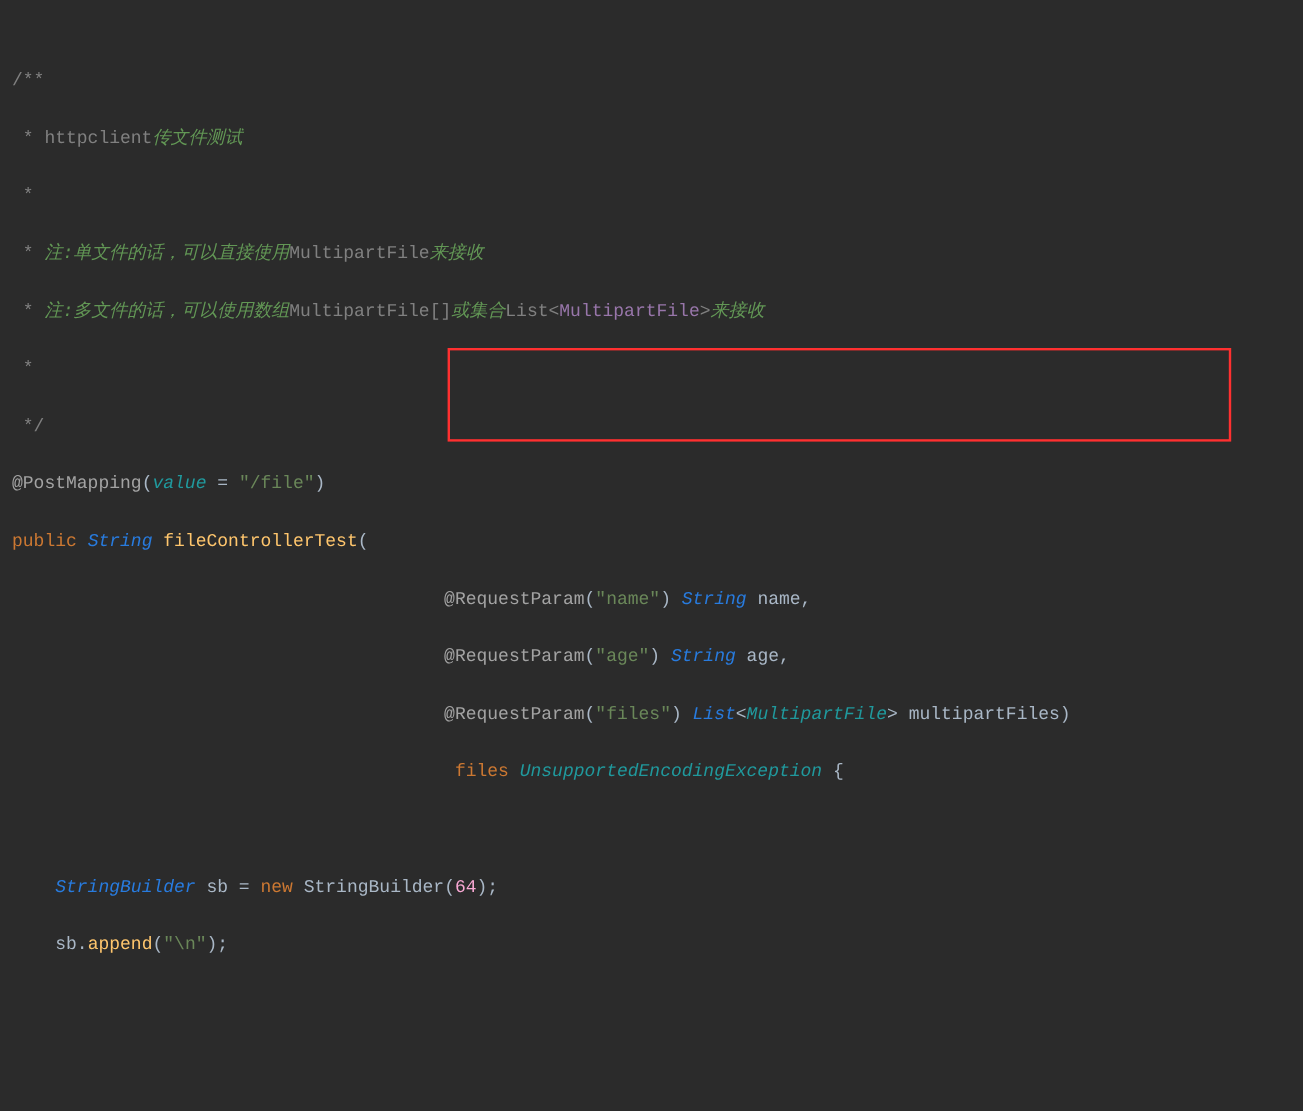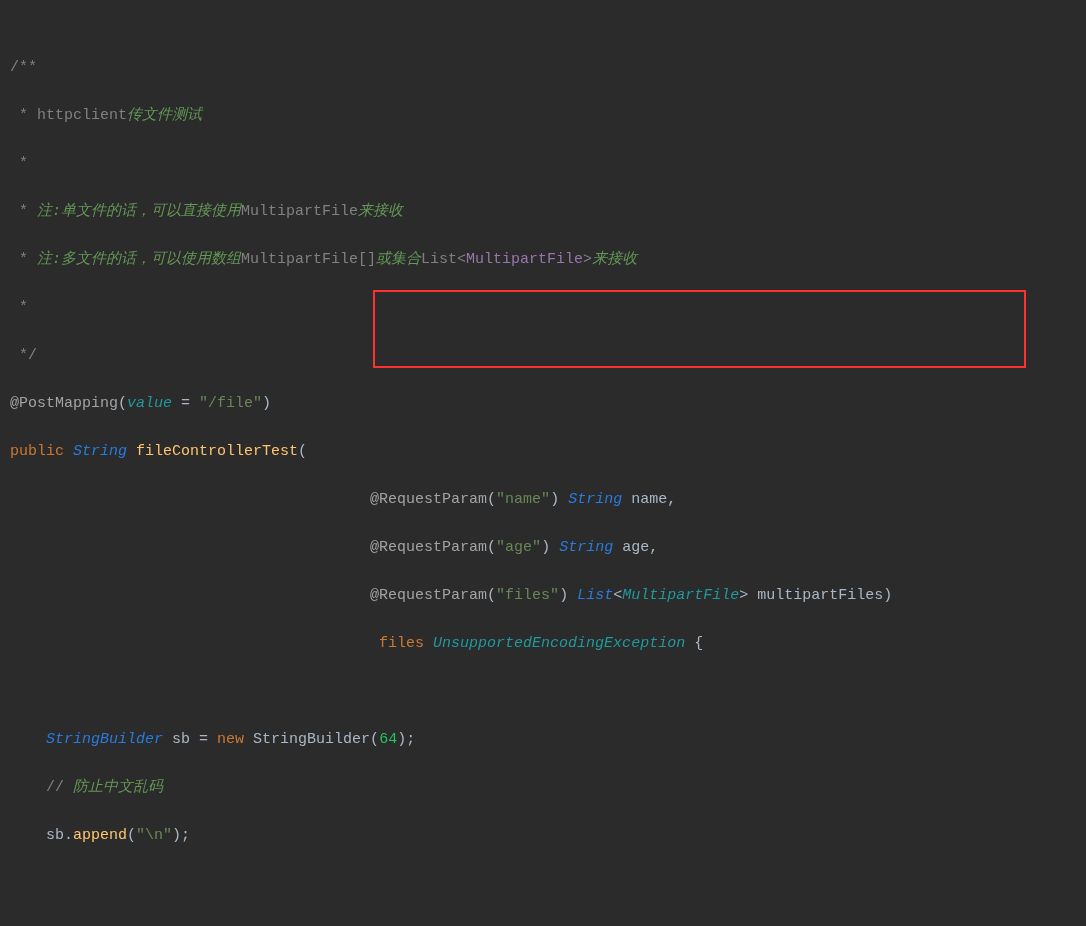--- a/index.html
+++ b/index.html
@@ -18,21 +18,21 @@
     white-space: pre;
   }
   .comment { color: #808080; }
   .comment-cn { color: #629755; font-style: italic; }
   .keyword { color: #cc7832; }
   .annotation { color: #a3a3a3; }
   .string { color: #6a8759; }
   .type { color: #287bde; font-style: italic; }
   .type2 { color: #20999d; font-style: italic;}
   .method { color: #ffc66d; }
-  .number { color: #22c55e; }
+  .number { color: #f9a8d4; }
   .identifier { color: #9876aa; }
   .plain { color: #a9b7c6; }
   .italic { font-style: italic; text-align: right; }
   .highlight-box {
     border: 2px solid #ff3030;
     position: absolute;
     pointer-events: none;
   }
   .container { position: relative; }
 </style>
@@ -47,21 +47,20 @@
 <div class="code-line"><span class="comment"> *</span></div>
 <div class="code-line"><span class="comment"> */</span></div>
 <div class="code-line"><span class="annotation">@PostMapping</span><span class="plain">(</span><span class="type2 italic">value</span><span class="plain"> = </span><span class="string">"/file"</span><span class="plain">)</span></div>
 <div class="code-line"><span class="keyword">public</span><span class="plain"> </span><span class="type italic">String</span><span class="plain"> </span><span class="method">fileControllerTest</span><span class="plain">(</span></div>
 <div class="code-line"><span class="plain">                                        </span><span class="annotation">@RequestParam</span><span class="plain">(</span><span class="string">"name"</span><span class="plain">) </span><span class="type italic">String</span><span class="plain"> name,</span></div>
 <div class="code-line"><span class="plain">                                        </span><span class="annotation">@RequestParam</span><span class="plain">(</span><span class="string">"age"</span><span class="plain">) </span><span class="type italic">String</span><span class="plain"> age,</span></div>
 <div class="code-line"><span class="plain">                                        </span><span class="annotation">@RequestParam</span><span class="plain">(</span><span class="string">"files"</span><span class="plain">) </span><span class="type italic">List</span><span class="plain">&lt;</span><span class="type2 italic">MultipartFile</span><span class="plain">&gt; multipartFiles)</span></div>
 <div class="code-line"><span class="plain">                                         </span><span class="keyword">files</span><span class="plain"> </span><span class="type2 italic">UnsupportedEncodingException</span><span class="plain"> {</span></div>
 <div class="code-line"><span> </span></div>
 <div class="code-line"><span class="plain">    </span><span class="type italic">StringBuilder</span><span class="plain"> sb = </span><span class="keyword">new</span><span class="plain"> </span><span class="plain">StringBuilder(</span><span class="number">64</span><span class="plain">);</span></div>
-<div class="code-line"><span class="plain">    </span><span class="comment">// </span><span class="comment-cn">防止中文乱码</span></div>
 <div class="code-line"><span class="plain">    </span><span class="plain">sb.</span><span class="method">append</span><span class="plain">(</span><span class="string">"\n"</span><span class="plain">);</span></div>
 
 
 
 
 
 
 
 
 

